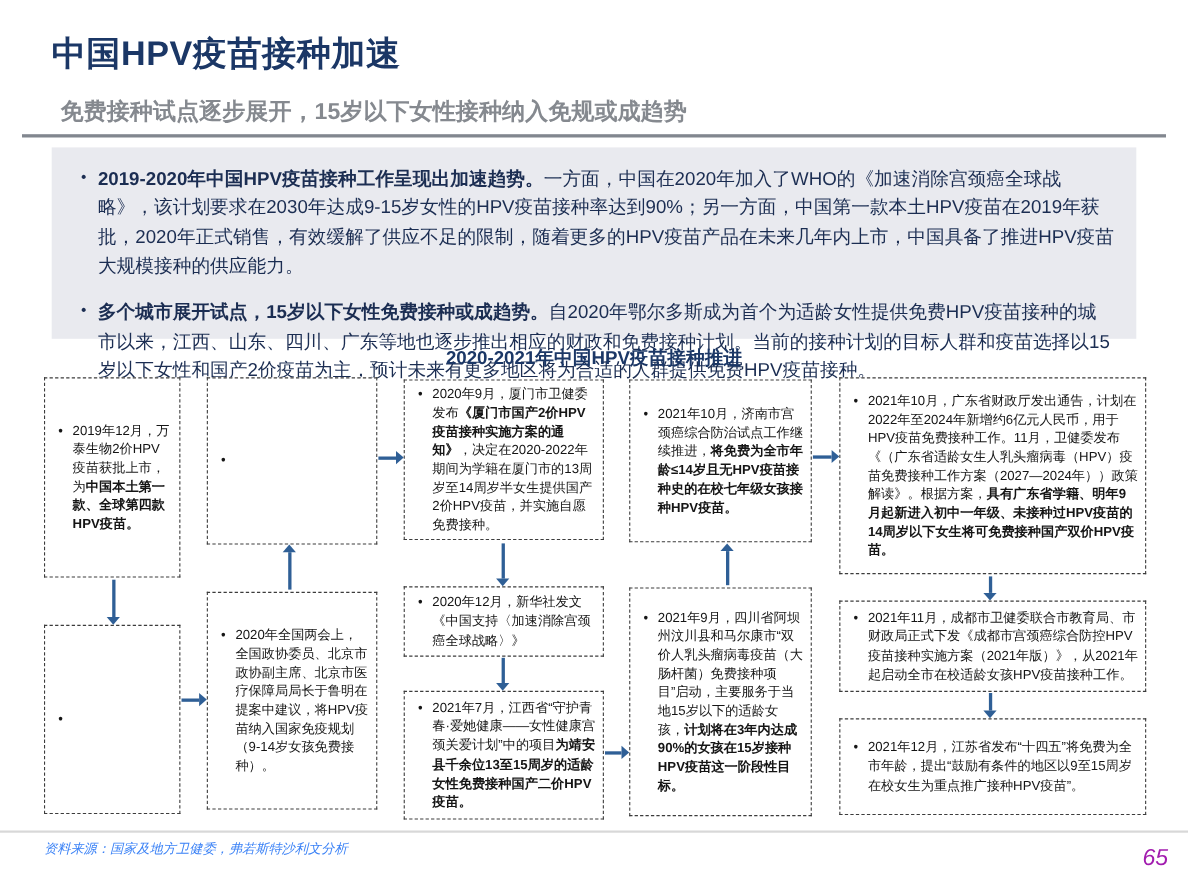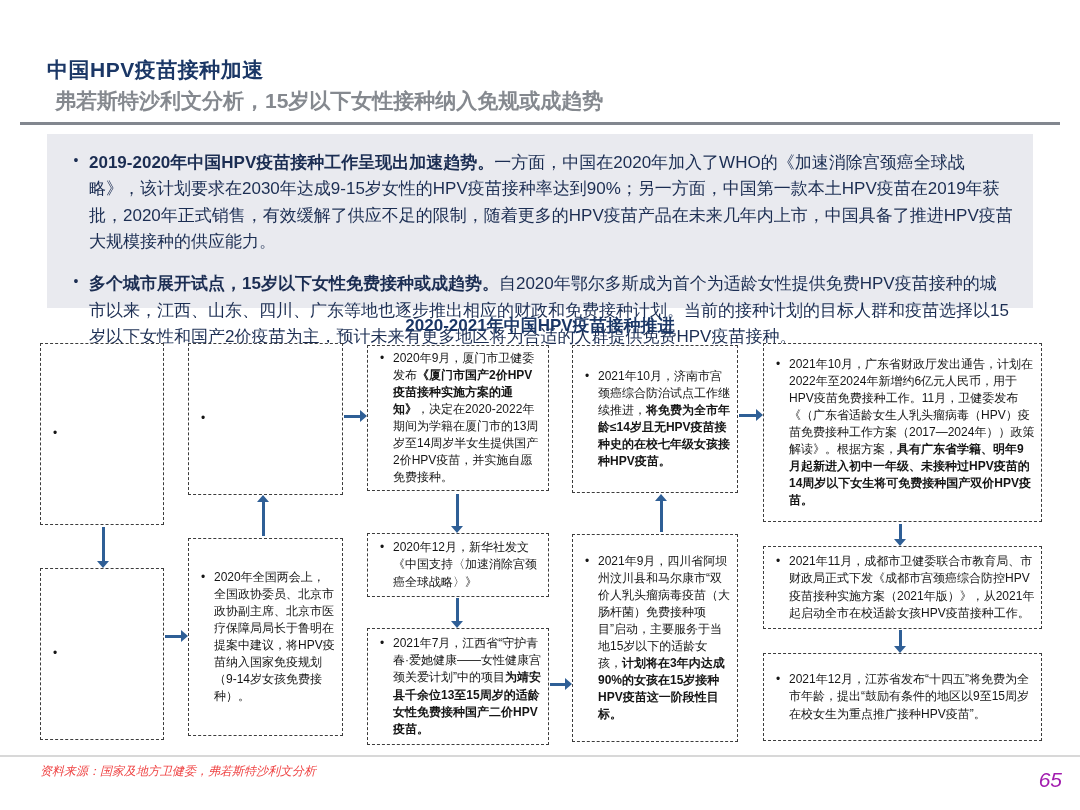--- a/index.html
+++ b/index.html
@@ -5,21 +5,21 @@
   :root{
     --navy:#1b3766; --sub-gray:#85898f; --sum-bg:#e9eaef; --sum-text:#1b2d52;
     --arrow:#2f5f96; --border-dark:#3c3c3c; --brand:#44618b;
   }
   *{box-sizing:border-box;margin:0;padding:0;}
   html,body{background:#fff;}
   body{font-family:"Liberation Sans","DejaVu Sans",sans-serif;}
   .slide{position:relative;width:1080px;height:810px;background:#ffffff;overflow:hidden;}
 
   
-  .title{position:absolute;left:47px;top:56px;font-size:21px;font-weight:bold;color:var(--navy);letter-spacing:0.5px;}
+  .title{position:absolute;left:47px;top:28px;font-size:31px;font-weight:bold;color:var(--navy);letter-spacing:0.5px;}
   .subtitle{position:absolute;left:55px;top:87px;font-size:21px;font-weight:bold;color:var(--sub-gray);}
   .header-rule{position:absolute;left:20px;top:122px;width:1040px;height:3px;background:#82878f;}
 
   
   .summary{position:absolute;left:47px;top:134px;width:986px;height:174px;background:var(--sum-bg);
            padding:16px 20px 10px 16px;color:var(--sum-text);}
   .s-item{display:flex;margin-bottom:16px;}
   .s-item .dot{width:26px;flex:none;font-size:14px;line-height:1.55;text-align:center;}
   .s-item p{flex:1;font-size:17px;line-height:1.55;}
   .s-item b{font-weight:bold;}
@@ -40,54 +40,55 @@
   .v-arrow.down::after{content:"";position:absolute;top:100%;left:-5px;width:0;height:0;
       border-left:6.5px solid transparent;border-right:6.5px solid transparent;border-top:7px solid var(--arrow);}
   .v-arrow.up::before{content:"";position:absolute;bottom:100%;left:-5px;width:0;height:0;
       border-left:6.5px solid transparent;border-right:6.5px solid transparent;border-bottom:7px solid var(--arrow);}
   .h-arrow{position:absolute;height:3px;background:var(--arrow);}
   .h-arrow.right::after{content:"";position:absolute;left:100%;top:-5px;width:0;height:0;
       border-top:6.5px solid transparent;border-bottom:6.5px solid transparent;border-left:7px solid var(--arrow);}
 
   
   .footer-rule{position:absolute;left:0;top:755px;width:1080px;height:2px;background:#d8d8d8;}
-  .source{position:absolute;left:40px;top:763px;font-size:12px;font-style:italic;color:#ef4444;
+  .source{position:absolute;left:40px;top:763px;font-size:12px;font-style:italic;color:#3b82f6;
           font-family:"Liberation Serif","DejaVu Serif",serif;}
   .brand{position:absolute;left:0;top:772px;width:1080px;text-align:center;color:var(--brand);
          font-family:"Liberation Serif","DejaVu Serif",serif;font-size:18px;letter-spacing:7px;}
   .brand .amp{font-style:italic;font-size:20px;letter-spacing:0;padding:0 8px;}
   .page-num{position:absolute;right:18px;top:768px;font-size:21px;color:#a21caf;font-style:italic;}
 </style>
 </head>
 <body>
 
 <div class="slide">
 
   <div class="title">中国HPV疫苗接种加速</div>
-  <div class="subtitle">弗若斯特沙利文分析，15岁以下女性接种纳入免规或成趋势</div>
+  <div class="subtitle">免费接种试点逐步展开，15岁以下女性接种纳入免规或成趋势</div>
   <div class="header-rule"></div>
 
   <div class="summary">
     <div class="s-item">
       <span class="dot">•</span>
       <p><b>2019-2020年中国HPV疫苗接种工作呈现出加速趋势。</b><span>一方面，中国在2020年加入了WHO的《加速消除宫颈癌全球战略》，该计划要求在2030年达成9-15岁女性的HPV疫苗接种率达到90%；另一方面，中国第一款本土HPV疫苗在2019年获批，2020年正式销售，有效缓解了供应不足的限制，随着更多的HPV疫苗产品在未来几年内上市，中国具备了推进HPV疫苗大规模接种的供应能力。</span></p>
     </div>
     <div class="s-item">
       <span class="dot">•</span>
       <p><b>多个城市展开试点，15岁以下女性免费接种或成趋势。</b><span>自2020年鄂尔多斯成为首个为适龄女性提供免费HPV疫苗接种的城市以来，江西、山东、四川、广东等地也逐步推出相应的财政和免费接种计划。当前的接种计划的目标人群和疫苗选择以15岁以下女性和国产2价疫苗为主，预计未来有更多地区将为合适的人群提供免费HPV疫苗接种。</span></p>
     </div>
   </div>
 
   <div class="diagram-title">2020-2021年中国HPV疫苗接种推进</div>
 
   <div class="timeline">
 
     <div class="tbox" style="left:40px;top:5px;width:124px;height:182px;">
       <div class="content">
           <span class="dot">•</span>
+      <p><span>2019年12月，万泰生物2价HPV疫苗获批上市，为</span><b>中国本土第一款、全球第四款HPV疫苗。</b></p>
         </div>
     </div>
     <div class="tbox" style="left:40px;top:230px;width:124px;height:172px;">
       <div class="content">
           <span class="dot">•</span>
         </div>
     </div>
     <div class="tbox" style="left:188px;top:5px;width:155px;height:152px;">
       <div class="content">
           <span class="dot">•</span>
@@ -125,21 +126,21 @@
     </div>
     <div class="tbox" style="left:572px;top:196px;width:166px;height:208px;">
       <div class="content">
           <span class="dot">•</span>
       <p><span>2021年9月，四川省阿坝州汶川县和马尔康市“双价人乳头瘤病毒疫苗（大肠杆菌）免费接种项目”启动，主要服务于当地15岁以下的适龄女孩，</span><b>计划将在3年内达成90%的女孩在15岁接种HPV疫苗这一阶段性目标。</b></p>
         </div>
     </div>
     <div class="tbox" style="left:763px;top:5px;width:279px;height:179px;">
       <div class="content">
           <span class="dot">•</span>
-      <p><span>2021年10月，广东省财政厅发出通告，计划在2022年至2024年新增约6亿元人民币，用于HPV疫苗免费接种工作。11月，卫健委发布《（广东省适龄女生人乳头瘤病毒（HPV）疫苗免费接种工作方案（2017—2024年））政策解读》。根据方案，</span><b>具有广东省学籍、明年9月起新进入初中一年级、未接种过HPV疫苗的14周岁以下女生将可免费接种国产双价HPV疫苗。</b></p>
+      <p><span>2021年10月，广东省财政厅发出通告，计划在2022年至2024年新增约6亿元人民币，用于HPV疫苗免费接种工作。11月，卫健委发布《（广东省适龄女生人乳头瘤病毒（HPV）疫苗免费接种工作方案（2027—2024年））政策解读》。根据方案，</span><b>具有广东省学籍、明年9月起新进入初中一年级、未接种过HPV疫苗的14周岁以下女生将可免费接种国产双价HPV疫苗。</b></p>
         </div>
     </div>
     <div class="tbox" style="left:763px;top:208px;width:279px;height:83px;">
       <div class="content">
           <span class="dot">•</span>
       <p><span>2021年11月，成都市卫健委联合市教育局、市财政局正式下发《成都市宫颈癌综合防控HPV疫苗接种实施方案（2021年版）》，从2021年起启动全市在校适龄女孩HPV疫苗接种工作。</span></p>
         </div>
     </div>
     <div class="tbox" style="left:763px;top:315px;width:279px;height:88px;">
       <div class="content">

